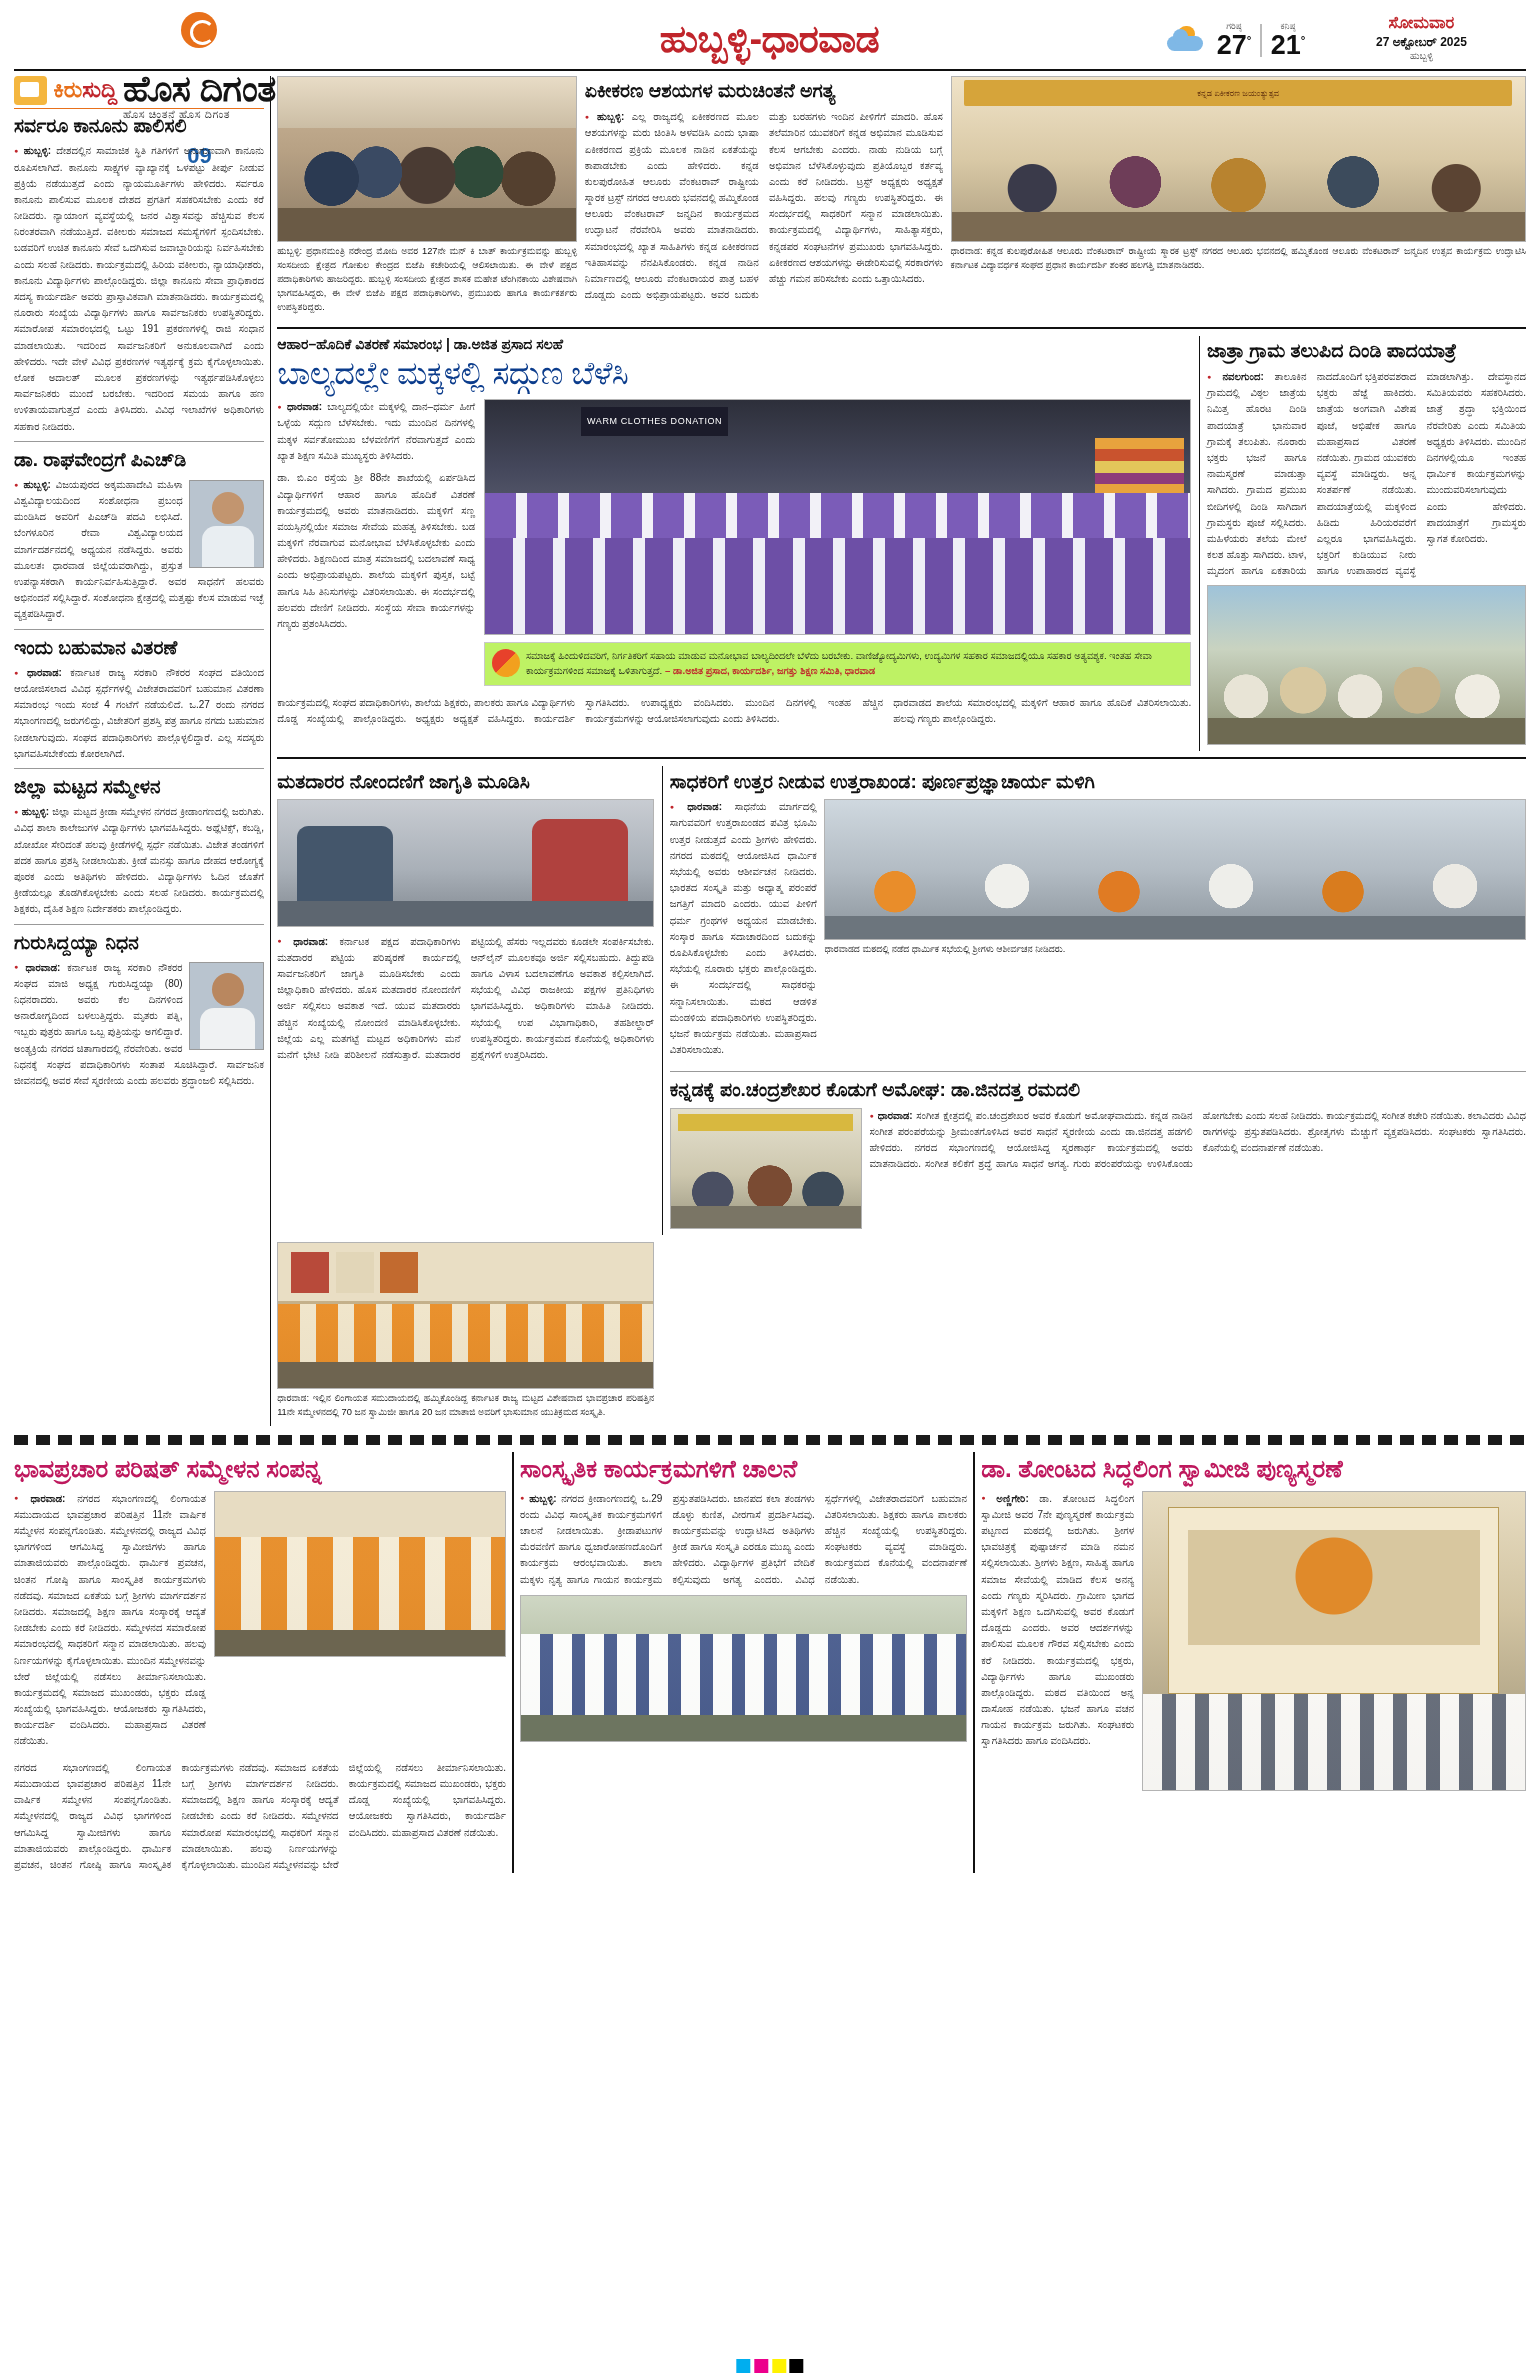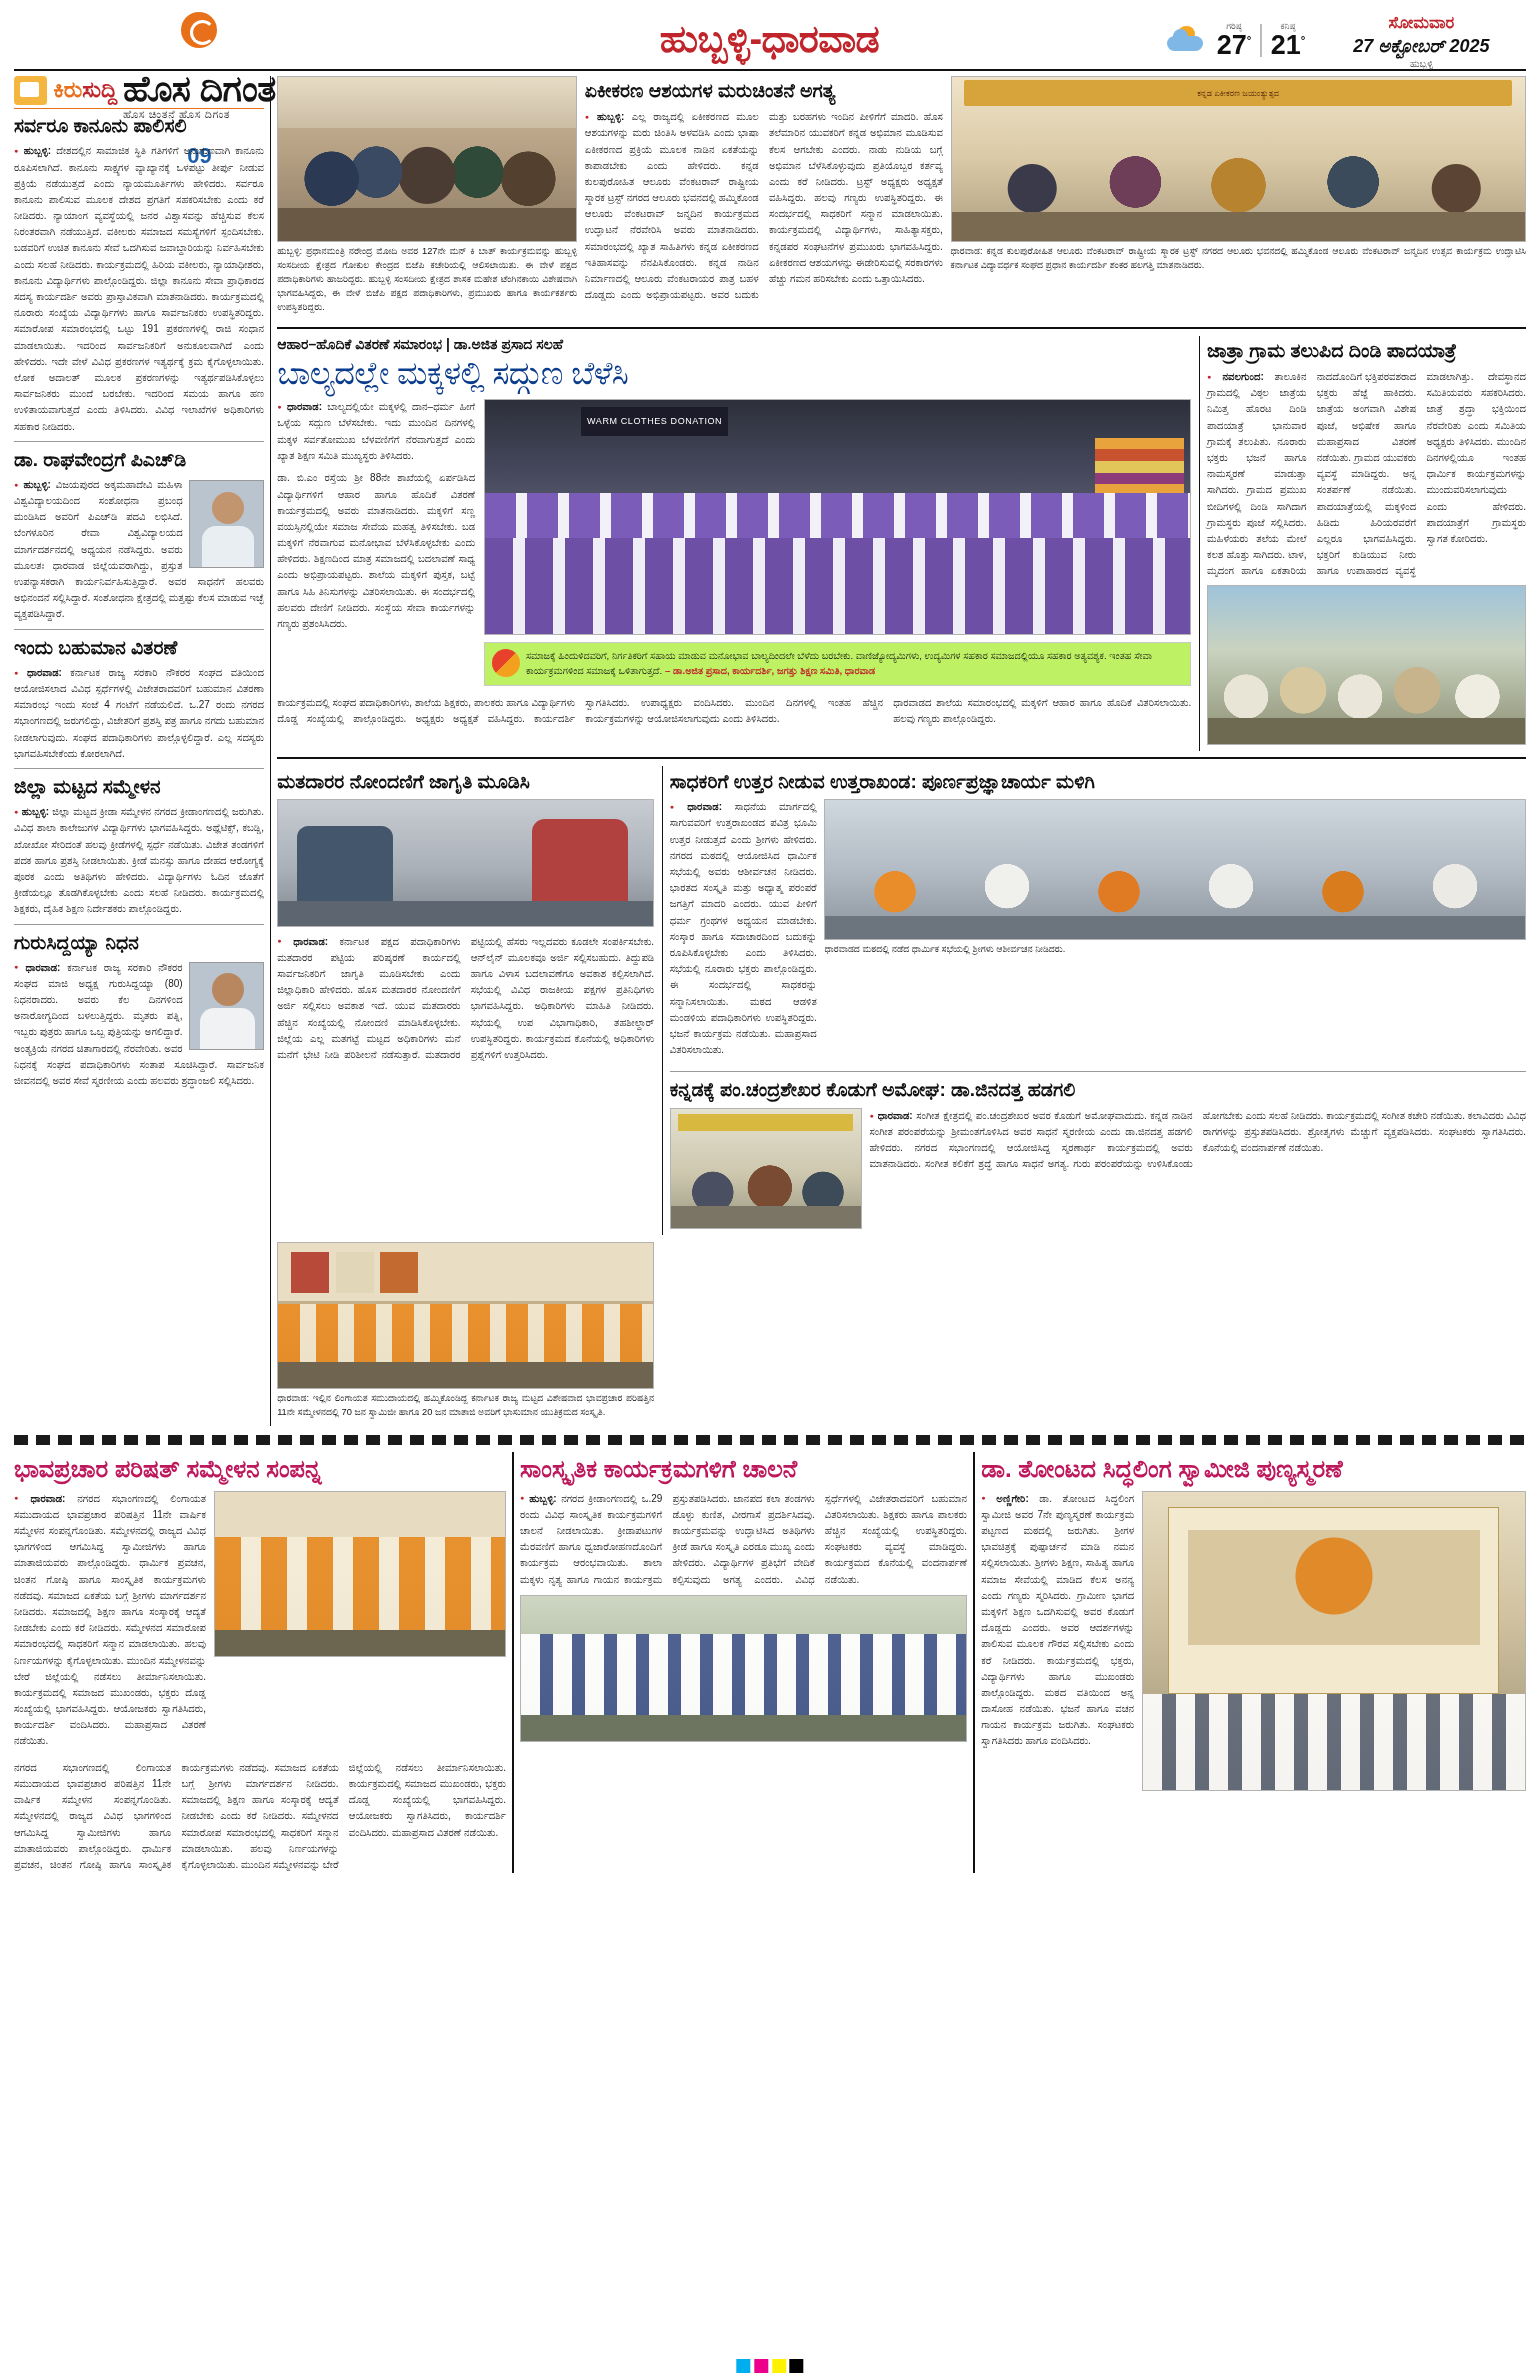--- a/index.html
+++ b/index.html
@@ -76,21 +76,21 @@
   .sun-icon .cloud:before{content:"";position:absolute;left:6.4px;top:-6.4px;width:15.3px;height:15.3px;border-radius:50%;background:#7fb8e6;}
   .temp { text-align:center; line-height:1; }
   .temp .lbl { font-size:9px; color:#555; }
   .temp .val { font-size:27px; font-weight:700; }
   .temp .val sup{ font-size:11.5px; }
   .wsep { width:1.3px;background:#bbb; height:33px; }
   .datebox {
     width: 204px; text-align:center; line-height:1.35; padding-right:5.1px;
   }
   .datebox .day { font-size:16.6px; font-weight:700; color:#c0252b; }
-  .datebox .date { font-size:18px; font-weight:700;font-style:italic; }
+  .datebox .date { font-size:12px; font-weight:700; }
   .datebox .city { font-size:9.6px; color:#444; }
 
   
   .content { display:flex; gap:6.4px; }
   .col-left { width: 250px; flex:0 0 250px; }
   .col-mid  { flex:1 1 auto; }
   .vline { width:1.3px; background:#111; }
 
   .hline { height:1.9px;background:#111;margin:6.4px 0; }
   .hline.thin{height:0.6px;background:#999;}
@@ -413,21 +413,21 @@
                       radial-gradient(circle at 74% 66%, #d97c1e 0 20.4px, transparent 21px),
                       radial-gradient(circle at 90% 62%, #eceae4 0 22px, transparent 22.4px);"></div>
                   <div style="position:absolute;left:0;right:0;bottom:0;height:23px;background:#6c757d;"></div>
                 </div>
               </div>
               <figcaption class="cap">ಧಾರವಾಡದ ಮಠದಲ್ಲಿ ನಡೆದ ಧಾರ್ಮಿಕ ಸಭೆಯಲ್ಲಿ ಶ್ರೀಗಳು ಆಶೀರ್ವಚನ ನೀಡಿದರು.</figcaption>
             </figure>
           </div>
 
           <div class="hline thin"></div>
-          <div class="hl-mid">ಕನ್ನಡಕ್ಕೆ ಪಂ.ಚಂದ್ರಶೇಖರ ಕೊಡುಗೆ ಅಮೋಘ: ಡಾ.ಜಿನದತ್ತ ಹಡಗಲಿ</div>
+          <div class="hl-mid">ಕನ್ನಡಕ್ಕೆ ಪಂ.ಚಂದ್ರಶೇಖರ ಕೊಡುಗೆ ಅಮೋಘ: ಡಾ.ಜಿನದತ್ತ ರಮದಲಿ</div>
           <div style="display:flex;gap:7.7px;">
             <figure style="width:192px;flex:0 0 192px;">
               <div class="photo" style="height:121px">
                 <div class="ph" style="background:linear-gradient(180deg,#e5e1cf 0%,#cdc7ae 55%,#9b9781 100%)">
                   <div style="position:absolute;left:7.7px;right:7.7px;top:5.1px;height:16.6px;background:#d8b83f;"></div>
                   <div style="position:absolute;inset:0;background:
                       radial-gradient(circle at 22% 70%, #4a4f62 0 20.4px, transparent 21px),
                       radial-gradient(circle at 52% 66%, #7a4b33 0 22px, transparent 22.4px),
                       radial-gradient(circle at 80% 70%, #3d4a58 0 20.4px, transparent 21px);"></div>
                   <div style="position:absolute;left:0;right:0;bottom:0;height:22px;background:#7a7565;"></div>

